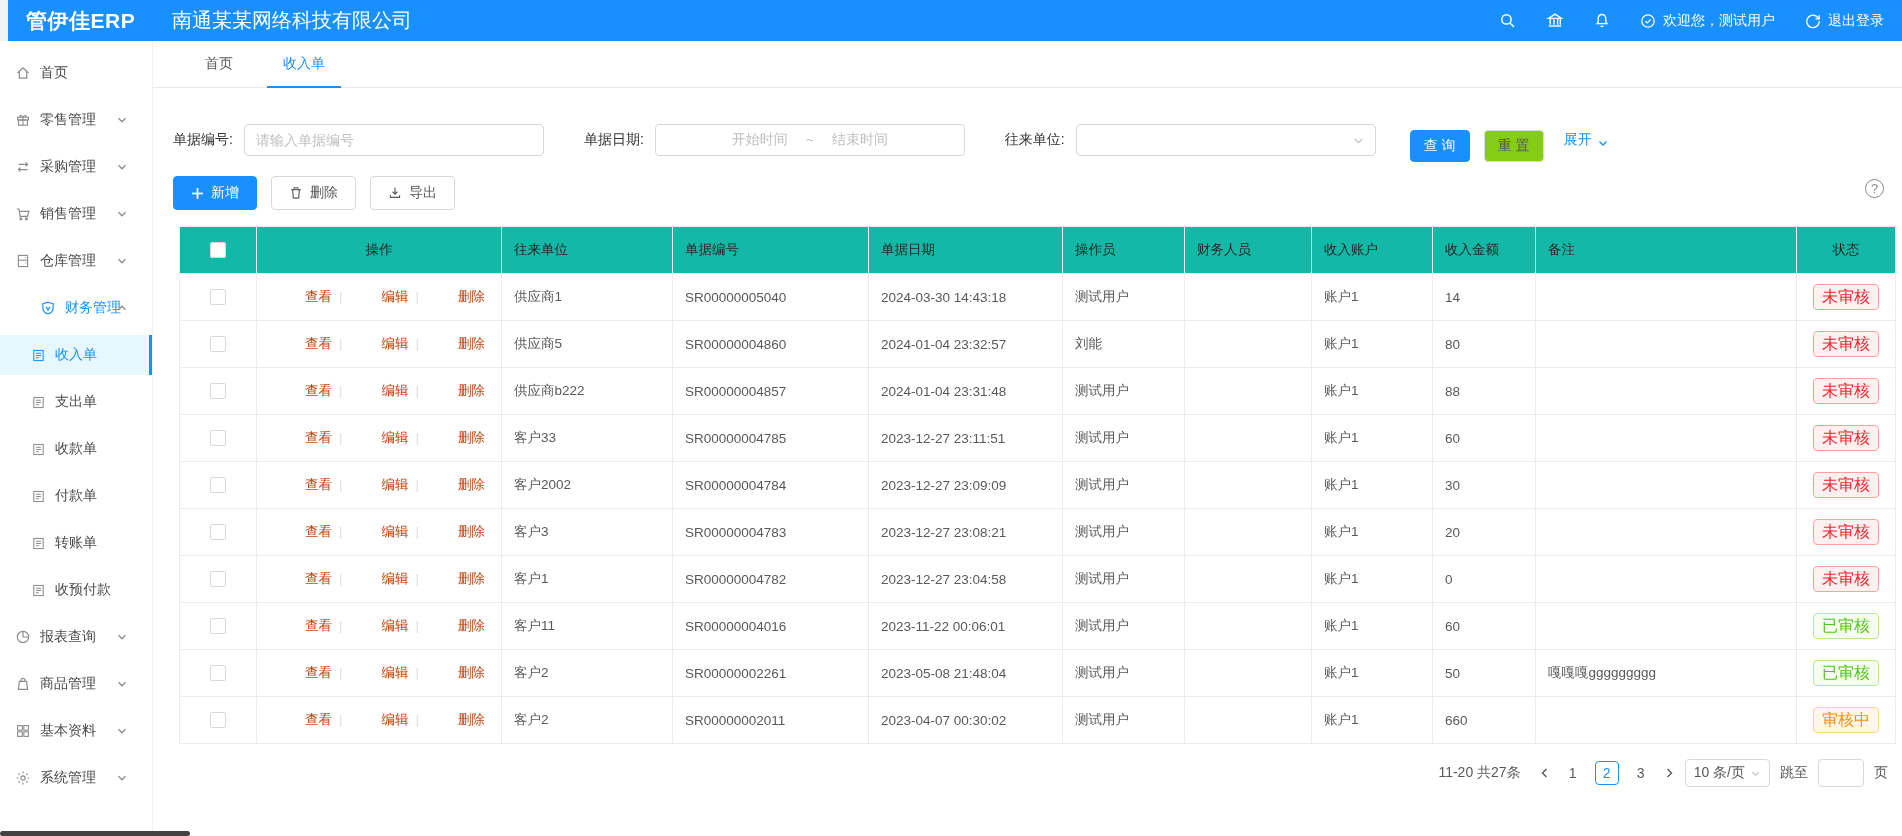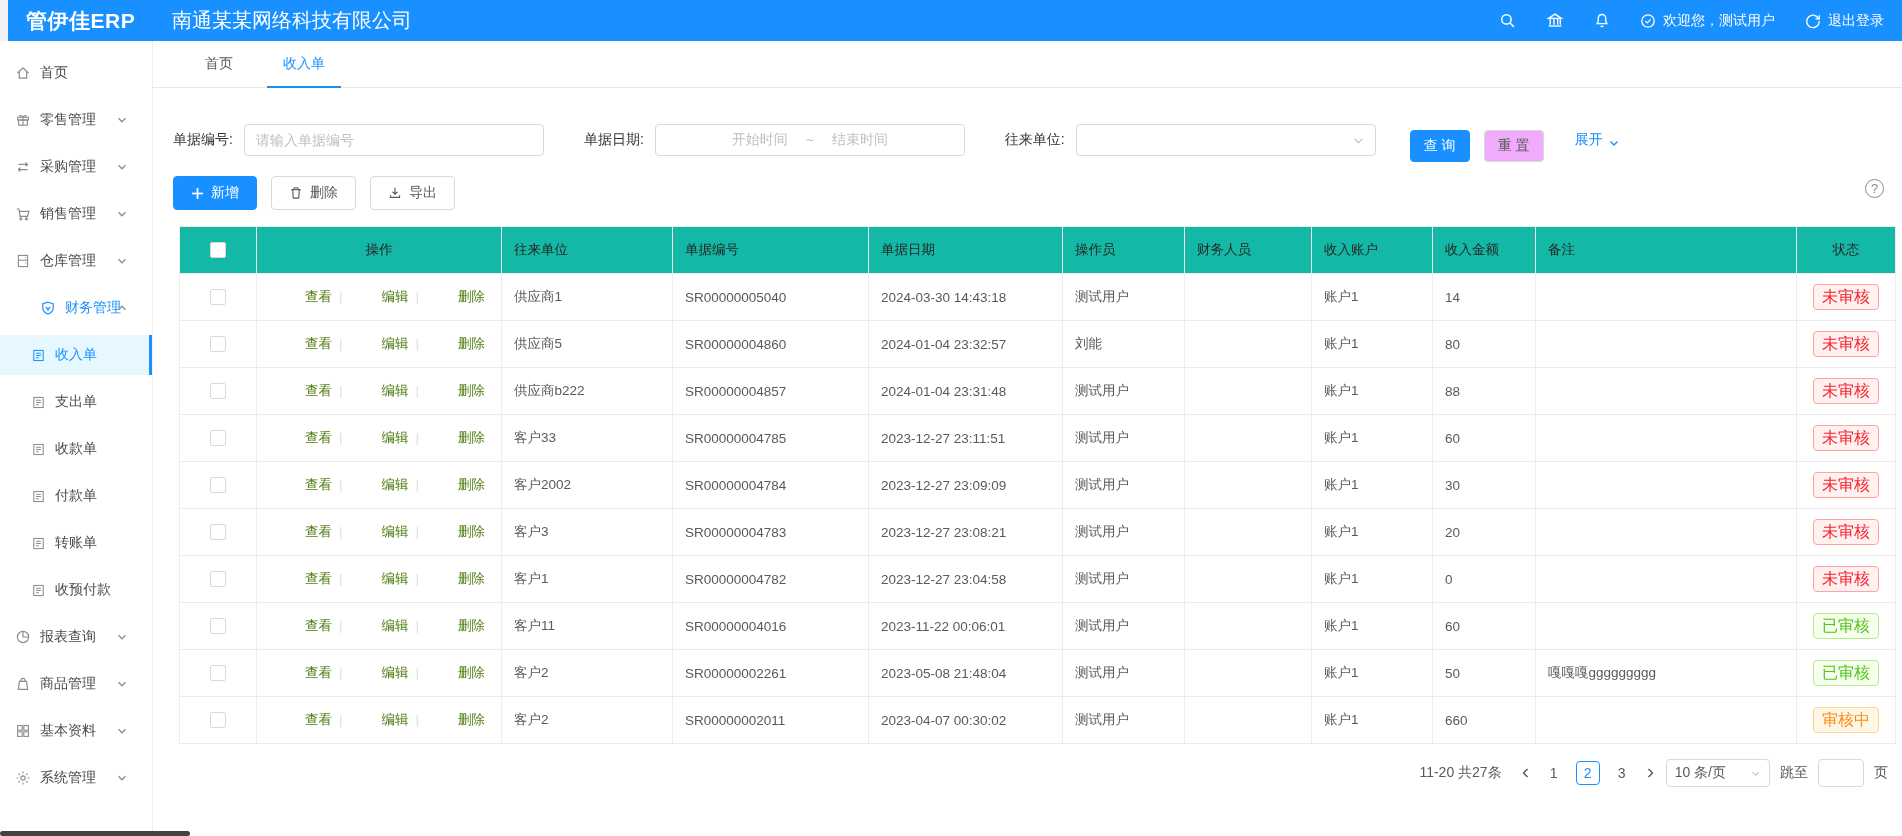--- a/index.html
+++ b/index.html
@@ -43,52 +43,52 @@
   .inp::placeholder { color:#bfbfbf; }
   .bill-inp { width:300px; margin-right:40px; }
   .date-box { width:310px; height:32px; border:1px solid #d9d9d9; border-radius:4px; display:flex;
     align-items:center; justify-content:center; gap:18px; color:#bfbfbf; margin-right:40px; cursor:text; }
   .select-box { width:300px; height:32px; border:1px solid #d9d9d9; border-radius:4px; position:relative;
     margin-right:34px; cursor:pointer; background:#fff; }
   .select-box .chev-abs { position:absolute; right:10px; top:9px; color:#bfbfbf; }
   .btn { height:32px; border-radius:4px; font-size:14px; font-family:inherit; display:inline-flex;
     align-items:center; justify-content:center; cursor:pointer; white-space:nowrap;margin-top:13px; }
   .btn-primary { background:#1890ff; color:#fff; border:1px solid #1890ff; width:60px; }
-  .btn-default { background:#f0abfc; color:#595959; border:1px solid #d9d9d9; width:60px; margin-left:14px; }
-  .expand-link { color:#1890ff; margin-left:31px; display:inline-flex; align-items:flex-end; gap:5px; cursor:pointer; }
+  .btn-default { background:#84cc16; color:#595959; border:1px solid #d9d9d9; width:60px; margin-left:14px; }
+  .expand-link { color:#1890ff; margin-left:20px; display:inline-flex; align-items:flex-end; gap:5px; cursor:pointer; }
   
   .toolbar { display:flex; align-items:center; margin:14px 0 0 20px; position:relative; }
   .tbtn { height:34px; border-radius:4px; font-size:14px; display:inline-flex; align-items:center; gap:7px;
     padding:0 17px; cursor:pointer; }
   .tbtn-add { background:#1890ff; border:1px solid #1890ff; color:#fff; }
   .tbtn-plain { background:#fff; border:1px solid #d9d9d9; color:#595959; margin-left:14px; }
   .help-icon { position:absolute; right:18px; top:3px; width:19px; height:19px; border:1.6px solid #8c8c8c;
     border-radius:50%; color:#8c8c8c; font-size:13px; display:flex; align-items:center; justify-content:center; cursor:pointer; }
   
   table.grid { margin:16px 0 0 26px; width:1716px; border-collapse:collapse; table-layout:fixed; font-size:13.5px; }
   .grid th, .grid td { border:1px solid #ececec; height:47px; padding:0 12px; overflow:hidden;
     white-space:nowrap; text-overflow:ellipsis; }
   .grid th { background:#14b8a6; color:#262626; font-weight:normal; text-align:left; }
   .grid td { color:#595959; background:#fff; }
   .grid .c-center { text-align:center; padding:0 4px; }
   .checkbox { width:16px; height:16px; border:1px solid #d9d9d9; border-radius:2px; background:#fff;
     display:inline-block; vertical-align:middle; cursor:pointer; }
-  .act-link { color:#4d7c0f; cursor:pointer;margin-left:32px; }
+  .act-link { color:#c2410c; cursor:pointer;margin-left:32px; }
   .act-sep { color:#e0e0e0; margin:0 7px; }
   .badge { display:inline-block; padding:4px 8px; border-radius:4px; font-size:16px; line-height:1; border:1px solid; }
   
   .pagination { display:flex; align-items:center; justify-content:flex-end; margin:15px 14px 0 0;
     gap:10px; font-size:14px; color:#595959; }
   .pg-total { margin-right:8px; }
   .pg-arrow { display:inline-flex; color:#595959; cursor:pointer; }
   .pg-num { min-width:24px; height:24px; display:inline-flex; align-items:center; justify-content:center;
     border-radius:4px; cursor:pointer; }
   .pg-num.current { border:1px solid #1890ff; color:#1890ff; }
   .pg-size { height:28px; border:1px solid #d9d9d9; border-radius:4px; display:inline-flex; align-items:center;
-    padding:0 8px; gap:24px; color:#595959; cursor:pointer; }
+    padding:0 8px; gap:5px; color:#595959; cursor:pointer; }
   .pg-size .chev-s { color:#bfbfbf; display:inline-flex; }
   .pg-jump-input { width:46px; height:28px; border:1px solid #d9d9d9; border-radius:4px; outline:none;
     font-family:inherit; font-size:14px; text-align:center; }
   
   .hscroll { position:absolute; left:0; bottom:0; width:190px; height:5px; background:#424242; border-radius:3px; z-index:9; }
   svg { display:block; }
 </style>
 </head>
 <body>
 

